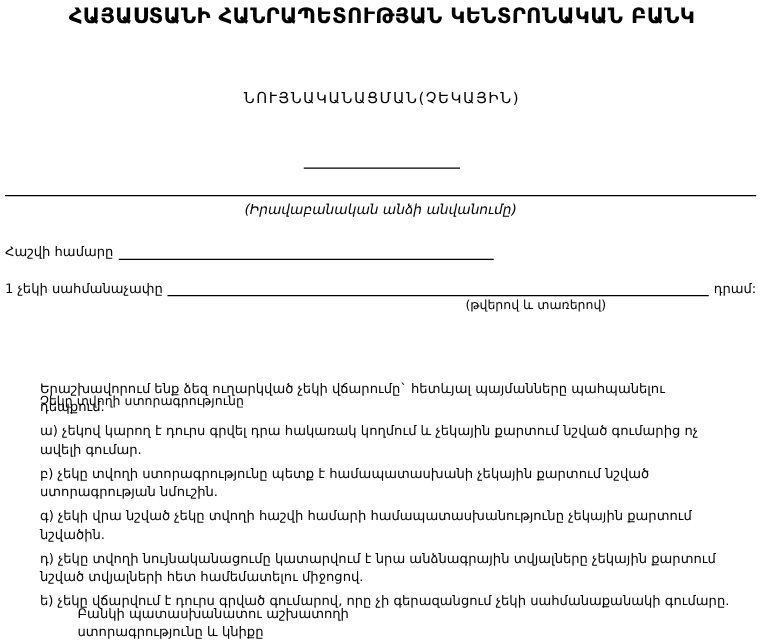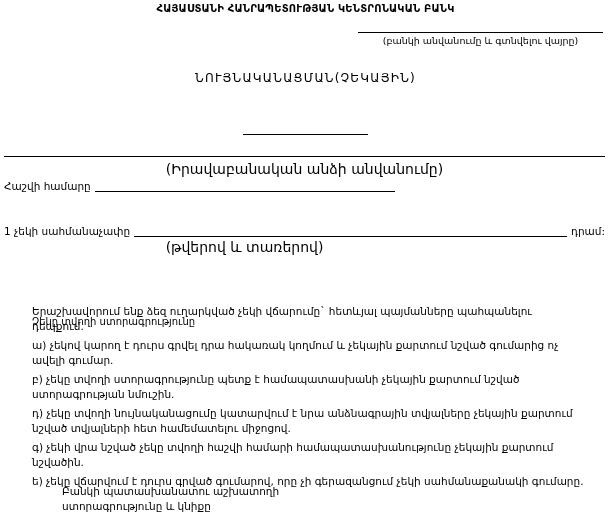--- a/index.html
+++ b/index.html
@@ -20,21 +20,21 @@
     overflow: hidden;
   }
 
   
   .doc-title {
     position: absolute;
     left: 0;
     top: 3px;
     width: 611px;
     text-align: center;
-    font-size: 10px;
+    font-size: 17px;
     font-weight: bold;
     letter-spacing: 0.2px;
     white-space: nowrap;
   }
 
   
   .bank-line-wrap {
     position: absolute;
     left: 358px;
     top: 32px;
@@ -87,27 +87,27 @@
   }
 
   
   .entity-wrap {
     position: absolute;
     left: 4px;
     top: 156px;
     width: 601px;
   }
   .entity-wrap .rule { border-bottom: 1.2px solid #000000; }
-  .entity-wrap .caption { font-size: 14px; margin-top: 4px; }
+  .entity-wrap .caption { font-size: 11px; margin-top: 4px; font-style: italic; }
 
   
   .account-row {
     position: absolute;
     left: 4px;
-    top: 180px;
+    top: 196px;
     width: 601px;
     display: flex;
     align-items: flex-end;
     font-size: 10.5px;
     white-space: nowrap;
   }
   .account-row .label { padding-right: 4px; }
   .account-row .fill {
     flex: 0 0 300px;
     border-bottom: 1px solid #000000;
@@ -129,22 +129,22 @@
   }
   .limit-row .label { padding-right: 4px; }
   .limit-row .fill {
     flex: 1 1 auto;
     border-bottom: 1px solid #000000;
     height: 11px;
     margin-right: 4px;
   }
   .limit-row .suffix { flex: 0 0 auto; }
   .limit-caption {
-    text-align: center;
-    font-size: 14px;
+    text-align: right;
+    font-size: 10px;
     margin-top: 2px;
     padding-right: 120px;
     white-space: nowrap;
   }
 
   
   .signature-label {
     position: absolute;
     left: 32px;
     top: 276px;
@@ -175,24 +175,20 @@
     white-space: nowrap;
   }
 </style>
 </head>
 <body>
 
 <div class="page">
 
   <div class="doc-title">ՀԱՅԱՍՏԱՆԻ ՀԱՆՐԱՊԵՏՈՒԹՅԱՆ ԿԵՆՏՐՈՆԱԿԱՆ ԲԱՆԿ</div>
 
-  <div class="bank-line-wrap">
-    <div class="rule"></div>
-    <div class="caption">(բանկի անվանումը և գտնվելու վայրը)</div>
-  </div>
 
   <div class="subtitle">ՆՈՒՅՆԱԿԱՆԱՑՄԱՆ(ՉԵԿԱՅԻՆ)</div>
 
   <div class="card-rule"></div>
 
   <div class="entity-wrap">
     <div class="rule"></div>
     <div class="caption">(Իրավաբանական անձի անվանումը)</div>
   </div>
 
@@ -209,22 +205,22 @@
     </div>
     <div class="limit-caption">(թվերով և տառերով)</div>
   </div>
 
   <div class="signature-label">Չեկը տվողի ստորագրությունը</div>
 
   <div class="body-block">
     <p class="para">Երաշխավորում ենք ձեզ ուղարկված չեկի վճարումը` հետևյալ պայմանները պահպանելու դեպքում.</p>
     <p class="para">ա) չեկով կարող է դուրս գրվել դրա հակառակ կողմում և չեկային քարտում նշված գումարից ոչ ավելի գումար.</p>
     <p class="para">բ) չեկը տվողի ստորագրությունը պետք է համապատասխանի չեկային քարտում նշված ստորագրության նմուշին.</p>
+    <p class="para">գ) չեկի վրա նշված չեկը տվողի հաշվի համարի համապատասխանությունը չեկային քարտում նշվածին.</p>
     <p class="para">դ) չեկը տվողի նույնականացումը կատարվում է նրա անձնագրային տվյալները չեկային քարտում նշված տվյալների հետ համեմատելու միջոցով.</p>
-    <p class="para">գ) չեկի վրա նշված չեկը տվողի հաշվի համարի համապատասխանությունը չեկային քարտում նշվածին.</p>
     <p class="para">ե) չեկը վճարվում է դուրս գրված գումարով, որը չի գերազանցում չեկի սահմանաքանակի գումարը.</p>
   </div>
 
   <div class="footer">
     <div>Բանկի պատասխանատու աշխատողի</div>
     <div>ստորագրությունը և կնիքը</div>
   </div>
 
 </div>
 

